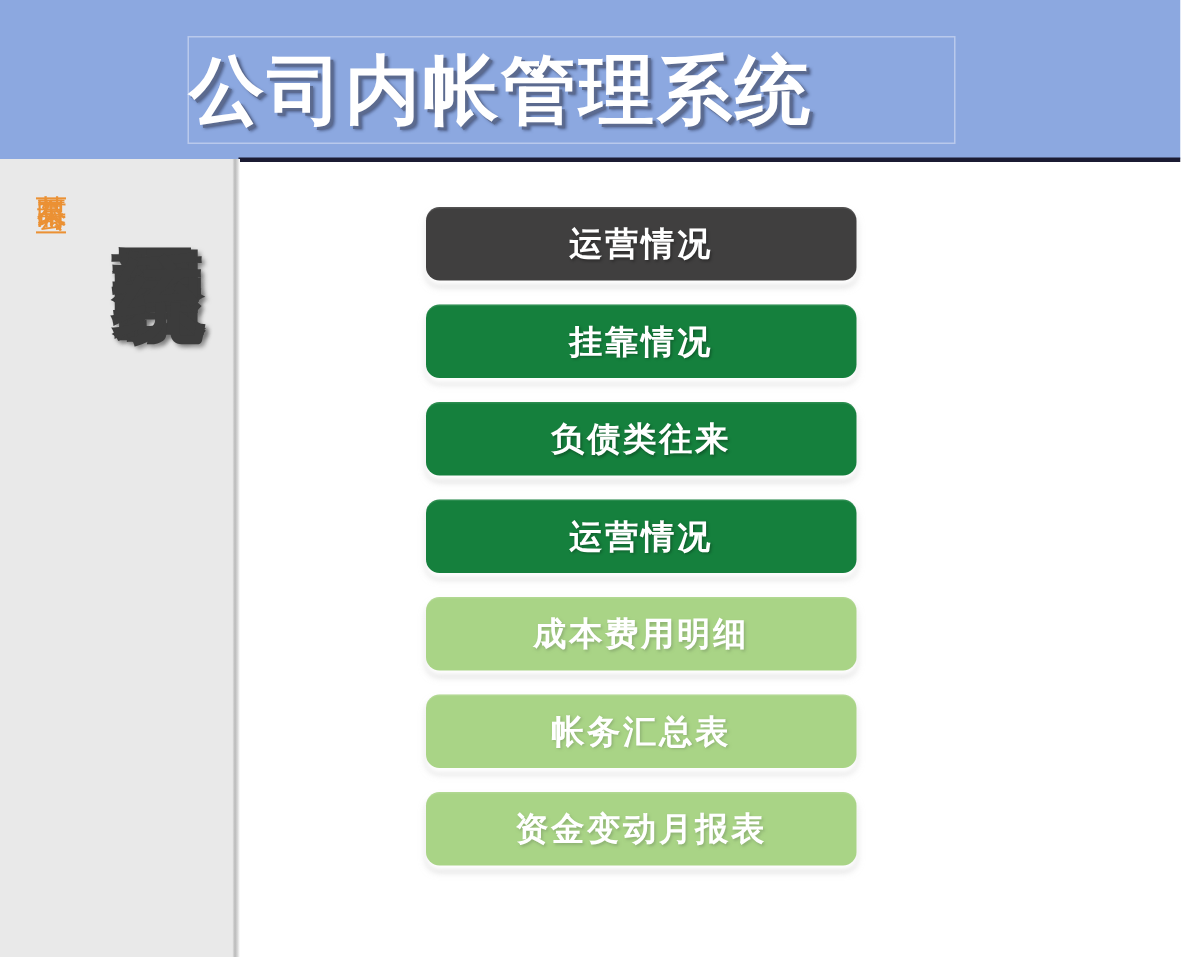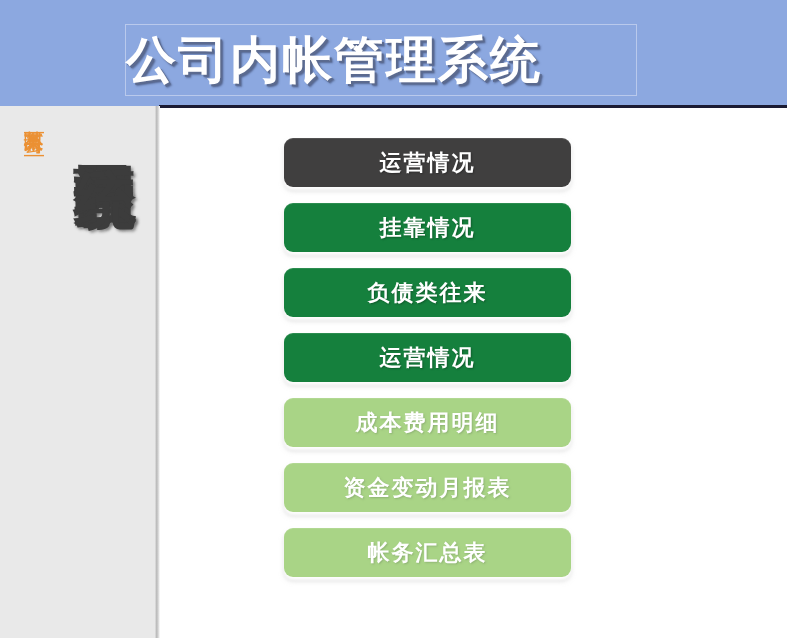--- a/index.html
+++ b/index.html
@@ -197,21 +197,21 @@
 
     <div class="menu-button gold">
       <span class="label">运营情况</span>
     </div>
 
     <div class="menu-button green">
       <span class="label">成本费用明细</span>
     </div>
 
     <div class="menu-button green">
+      <span class="label">帐务汇总表</span>
+    </div>
+
+    <div class="menu-button green">
       <span class="label">资金变动月报表</span>
-    </div>
-
-    <div class="menu-button green">
-      <span class="label">帐务汇总表</span>
     </div>
 
   </div>
 </div>
 
 </body></html>

